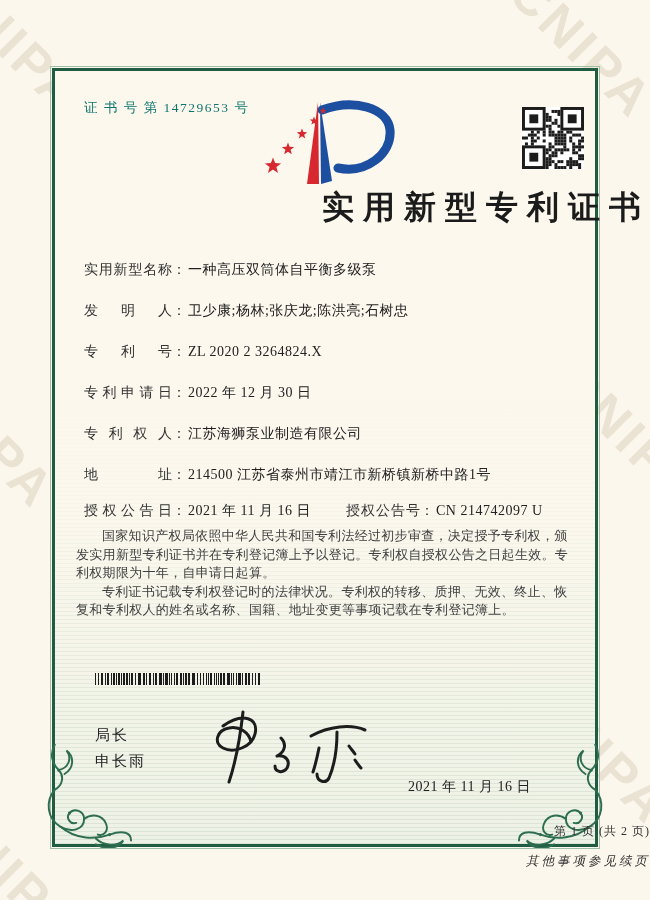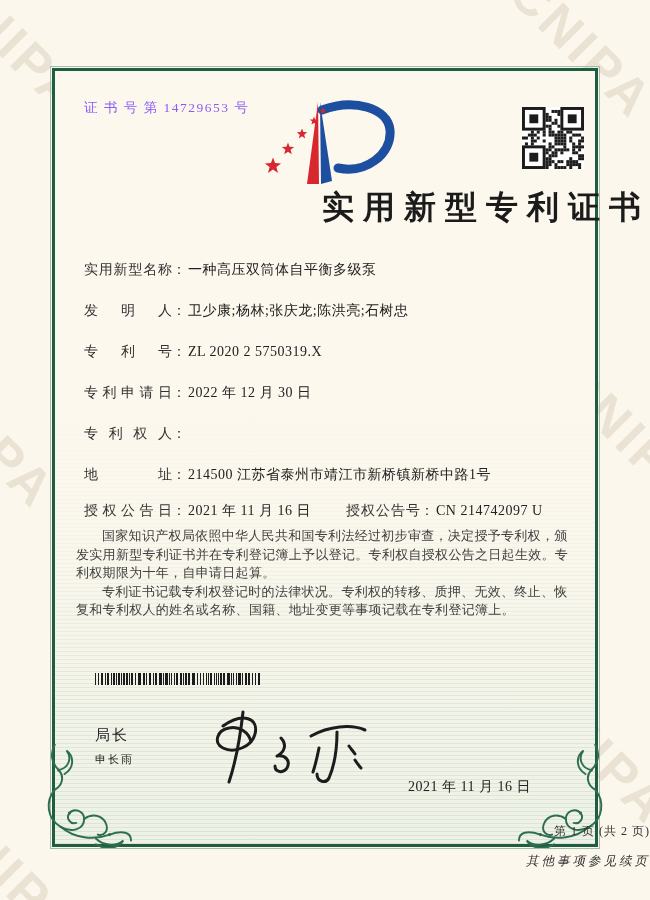--- a/index.html
+++ b/index.html
@@ -33,21 +33,21 @@
     border:3px solid #1f5c41;
     outline:1px solid #9fbfa9;
     outline-offset:1px;
     background:
       linear-gradient(180deg,#fdf8ee 0%,#fdf8ee 40%,rgba(253,248,238,0.75) 58%,rgba(253,248,238,0.15) 82%,rgba(250,247,238,0) 100%),
       repeating-linear-gradient(180deg, rgba(128,162,136,0.18) 0px, rgba(128,162,136,0.18) 1px, rgba(255,255,255,0) 1px, rgba(255,255,255,0) 4px),
       linear-gradient(180deg,#fdf8ee,#eef2e6);
   }
   .certno{
     position:absolute;left:84px;top:99px;
-    font-size:13.5px;letter-spacing:1.5px;color:#8b5cf6;
+    font-size:13.5px;letter-spacing:1.5px;color:#0f766e;
   }
   .logo{position:absolute;left:256px;top:98px;}
   .qr{position:absolute;left:522px;top:107px;}
   .title{
     position:absolute;left:0;right:0;top:186px;
     text-align:right;
     font-size:32px;font-weight:700;
     letter-spacing:9px;text-indent:9px;
     color:#1b1b1b;
   }
@@ -64,21 +64,21 @@
   .fvalue1{width:150px;flex:0 0 150px;}
   .flabel2{display:inline-block;width:74px;flex:0 0 74px;text-align:justify;text-align-last:justify;color:#333;margin-left:8px;}
   .paras{
     position:absolute;left:76px;top:527px;width:502px;
     font-size:13px;line-height:18.5px;letter-spacing:0.3px;
     color:#404040;
   }
   .paras p{margin:0;text-indent:2em;}
   .barcode{position:absolute;left:95px;top:673px;}
   .director-title{position:absolute;left:95px;top:726px;font-size:15px;letter-spacing:2px;color:#222;}
-  .director-name{position:absolute;left:95px;top:752px;font-size:11px;letter-spacing:2px;color:#222;}
+  .director-name{position:absolute;left:95px;top:752px;font-size:15px;letter-spacing:2px;color:#222;}
   .signature{position:absolute;left:195px;top:708px;}
   .issue-date{position:absolute;left:408px;top:778px;font-size:14px;color:#222;letter-spacing:0.5px;}
   .pageno{position:absolute;left:0;right:0;top:823px;text-align:right;font-size:12px;letter-spacing:1px;color:#333;}
   .note{position:absolute;left:0;right:0;top:853px;text-align:right;font-size:12.5px;letter-spacing:3px;font-style:italic;color:#333;font-family:Liberation Serif, serif;}
   .flourish{position:absolute;width:88px;height:104px;}
   .flourish.bl{left:45px;top:744px;}
   .flourish.br{left:517px;top:744px;transform:scaleX(-1);}
 </style>
 </head>
 <body>
@@ -284,30 +284,31 @@
         <span class="fvalue">一种高压双筒体自平衡多级泵</span>
     </div>
     <div class="frow">
       <span class="flabel">发明人</span>
         <span class="fcolon">：</span>
         <span class="fvalue">卫少康;杨林;张庆龙;陈洪亮;石树忠</span>
     </div>
     <div class="frow">
       <span class="flabel">专利号</span>
         <span class="fcolon">：</span>
-        <span class="fvalue">ZL 2020 2 5750319.X</span>
+        <span class="fvalue">ZL 2020 2 3264824.X</span>
     </div>
     <div class="frow">
       <span class="flabel">专利申请日</span>
         <span class="fcolon">：</span>
         <span class="fvalue">2022 年 12 月 30 日</span>
     </div>
     <div class="frow">
       <span class="flabel">专利权人</span>
         <span class="fcolon">：</span>
+        <span class="fvalue">江苏海狮泵业制造有限公司</span>
     </div>
     <div class="frow addr">
       <span class="flabel">地址</span>
         <span class="fcolon">：</span>
         <span class="fvalue">214500 江苏省泰州市靖江市新桥镇新桥中路1号</span>
     </div>
     <div class="frow">
       <span class="flabel">授权公告日</span>
         <span class="fcolon">：</span>
         <span class="fvalue fvalue1">2021 年 11 月 16 日</span>

